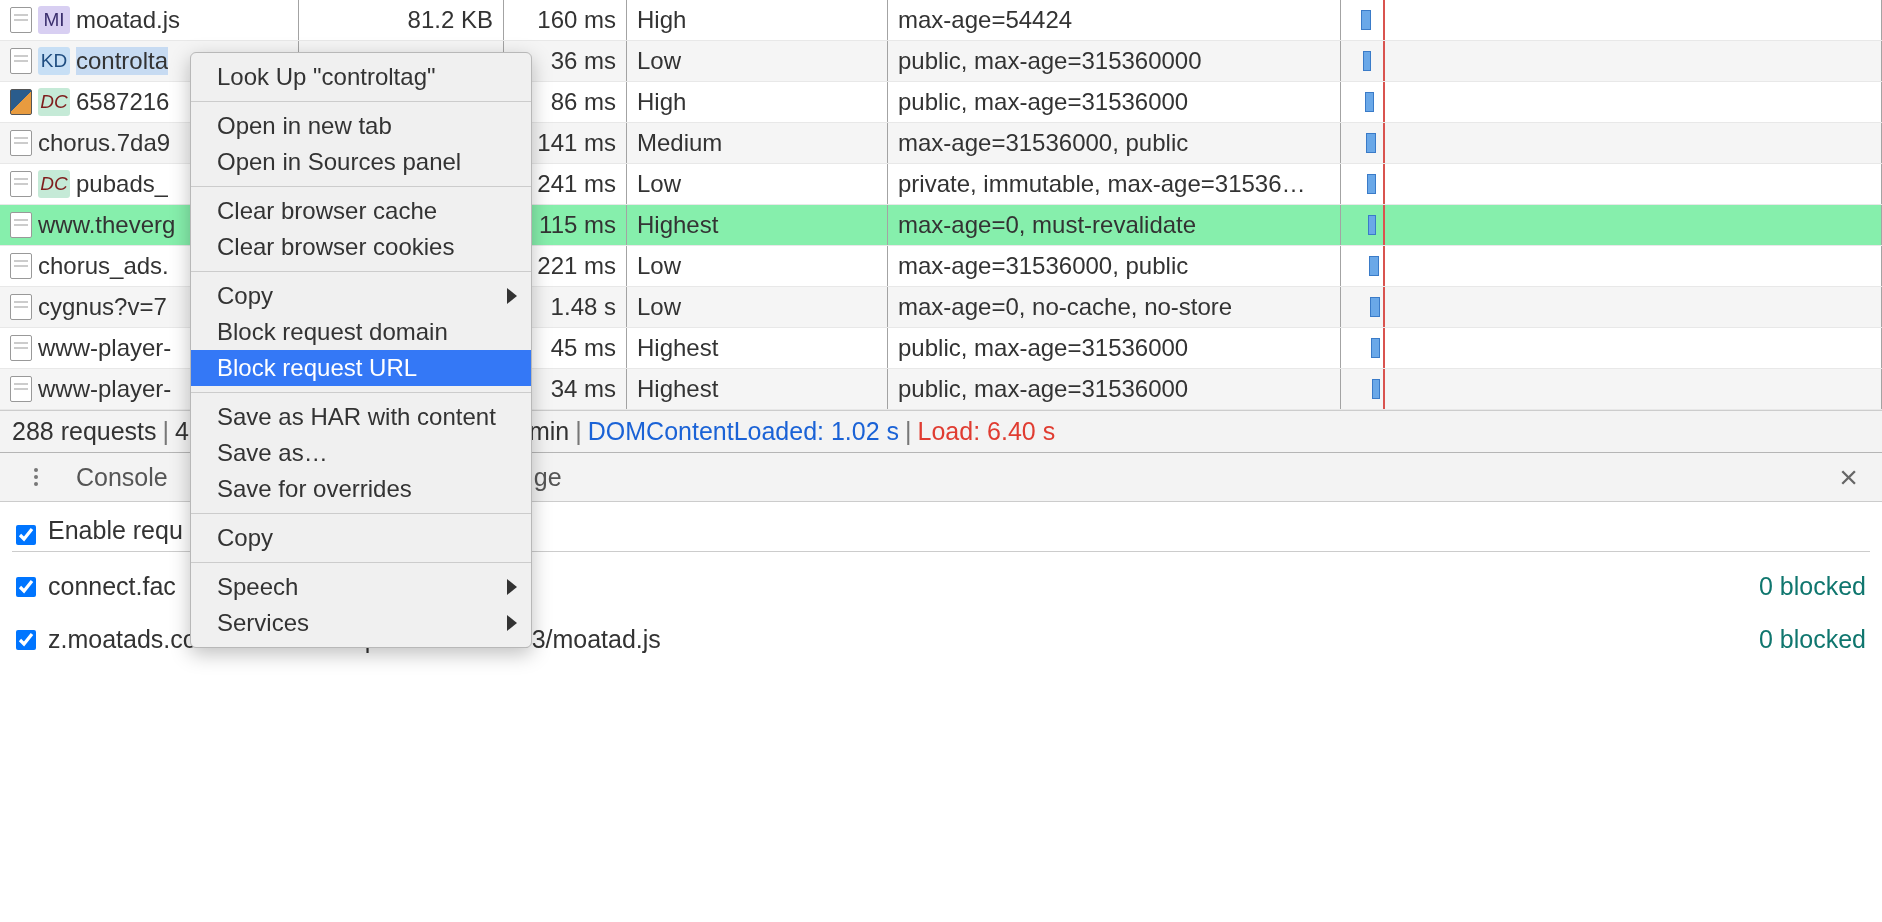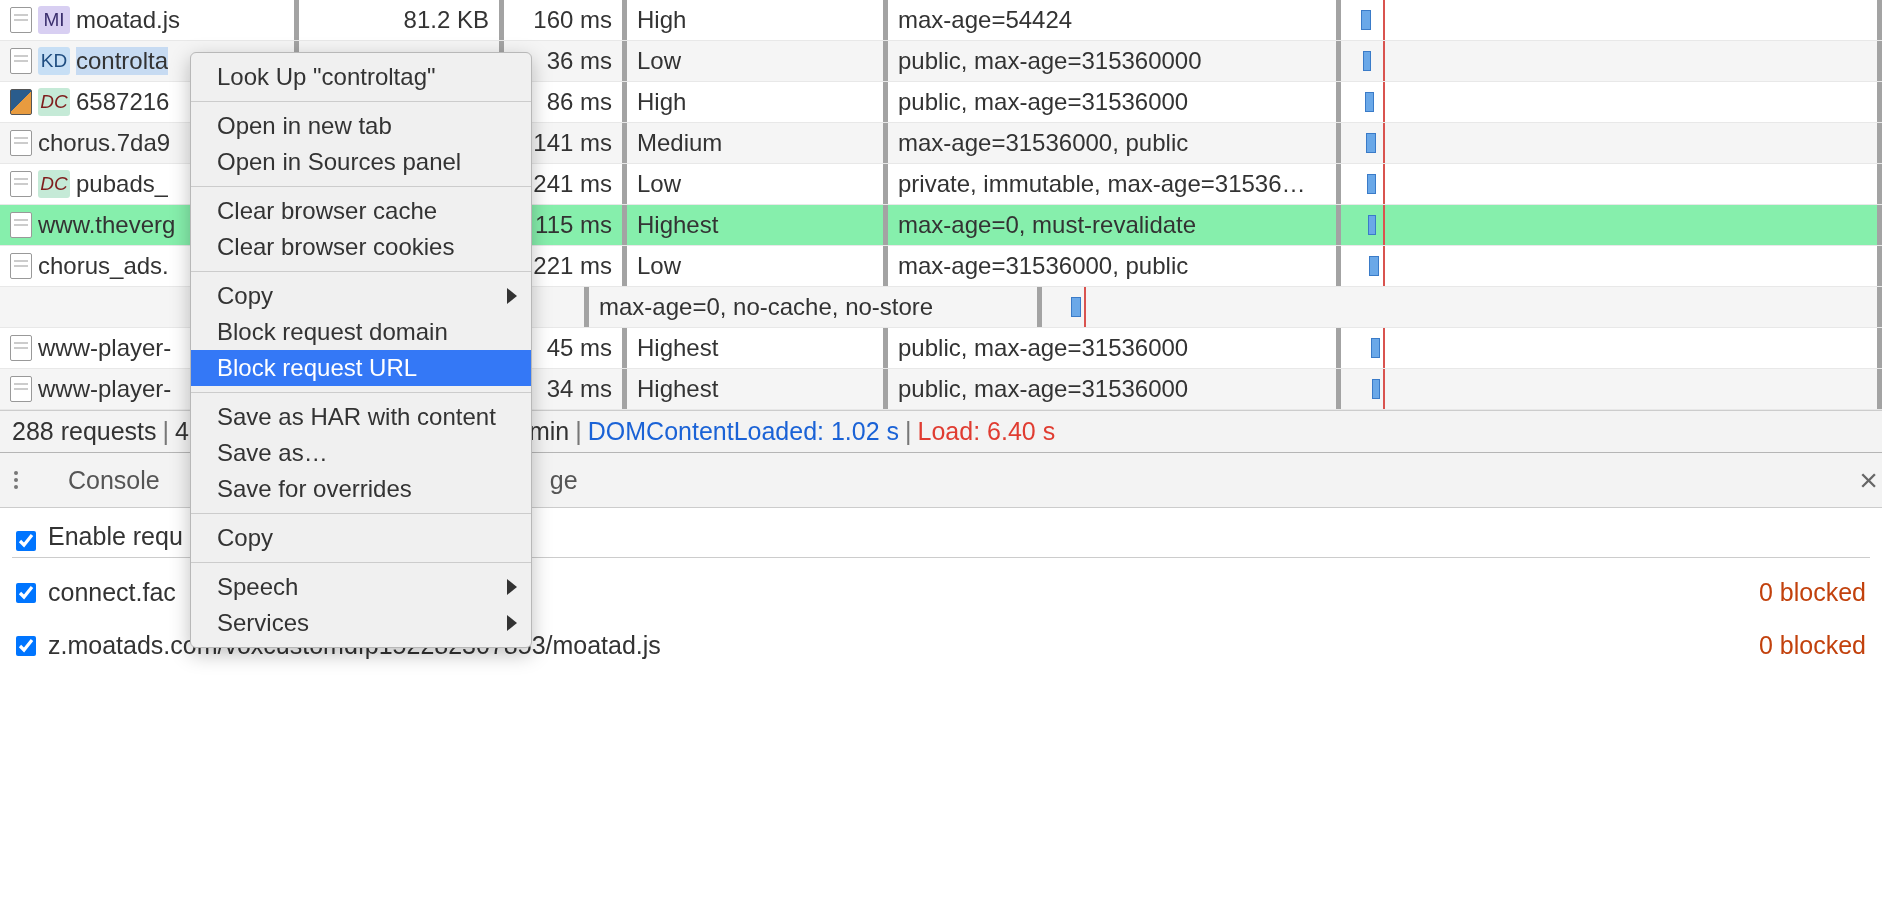--- a/index.html
+++ b/index.html
@@ -22,21 +22,21 @@
       display: flex;
       height: 41px;
       align-items: center;
       border-bottom: 1px solid #e8e8e8;
     }
     .row.odd { background: #f5f5f5; }
     .row.even { background: #fff; }
     .row.selected { background: #86efac; }
     .cell {
       padding: 0 10px;
-      border-right: 5px solid #a3a3a3;
+      border-right: 1px solid #a3a3a3;
       white-space: nowrap;
       overflow: hidden;
       text-overflow: ellipsis;
       height: 100%;
       display: flex;
       align-items: center;
     }
     .col-name { width: 299px; flex-shrink: 0; }
     .col-size { width: 205px; flex-shrink: 0; justify-content: flex-end; }
     .col-time { width: 123px; flex-shrink: 0; justify-content: flex-end; }
@@ -110,26 +110,26 @@
       border-top: 1px solid #ccc;
       background: #f3f3f3;
       font-size: 25px;
     }
     .summary-bar .sep { margin: 0 6px; color: #777; }
     .summary-dcl { color: #1a62d6; }
     .summary-load { color: #e03c31; }
     .drawer-tabs {
       display: flex;
       align-items: center;
-      height: 56px;
+      height: 50px;
       border-top: 1px solid #b5b5b5;
       border-bottom: 1px solid #ccc;
       background: #f3f3f3;
-      padding: 0 4px;
-      gap: 40px;
+      padding: 0 24px;
+      gap: 28px;
       font-size: 25px;
       color: #555;
     }
     .kebab {
       width: 24px; height: 24px;
       display: flex; flex-direction: column; align-items: center; justify-content: center; gap: 3px;
     }
     .kebab span { width: 4px; height: 4px; background: #777; border-radius: 50%; }
     .close-x {
       margin-left: auto;
@@ -150,21 +150,21 @@
     .blocked-list {
       padding-top: 8px;
     }
     .blocked-item {
       display: flex;
       align-items: center;
       padding: 12px 4px;
     }
     .blocked-item .count {
       margin-left: auto;
-      color: #c2410c;
+      color: #0f766e;
     }
     input[type=checkbox] {
       width: 20px; height: 20px;
       margin-right: 12px;
     }
     
     .context-menu {
       position: absolute;
       left: 190px;
       top: 52px;
@@ -304,20 +304,24 @@
         <div class="cell col-size"></div>
         <div class="cell col-time">221 ms</div>
         <div class="cell col-priority">Low</div>
         <div class="cell col-cache">max-age=31536000, public</div>
         <div class="cell col-waterfall">
           <div class="waterfall-bar" style="left: 28px; width: 10px;"></div>
           <div class="waterfall-red" style="left: 42px;"></div>
         </div>
       </div>
       <div class="row odd">
+        <div class="cell col-name">
+          <div class="file-icon"></div>
+          <span class="filename">cygnus?v=7</span>
+        </div>
         <div class="cell col-size"></div>
         <div class="cell col-time">1.48 s</div>
         <div class="cell col-priority">Low</div>
         <div class="cell col-cache">max-age=0, no-cache, no-store</div>
         <div class="cell col-waterfall">
           <div class="waterfall-bar" style="left: 29px; width: 10px;"></div>
           <div class="waterfall-red" style="left: 42px;"></div>
         </div>
       </div>
       <div class="row even">

